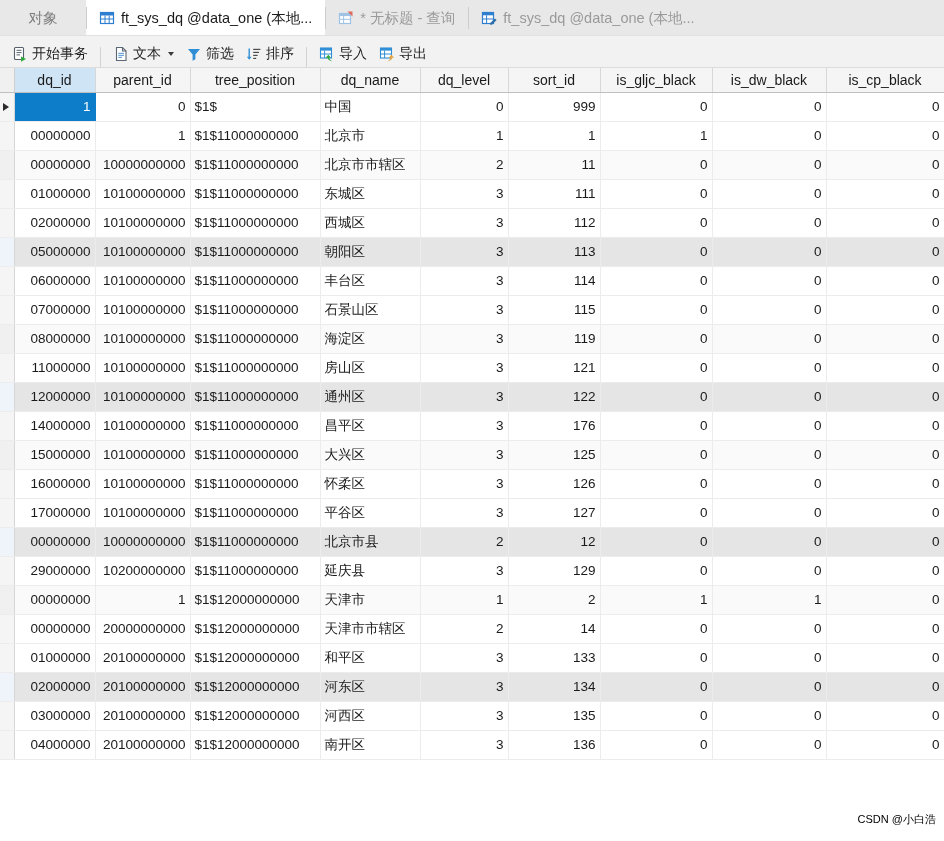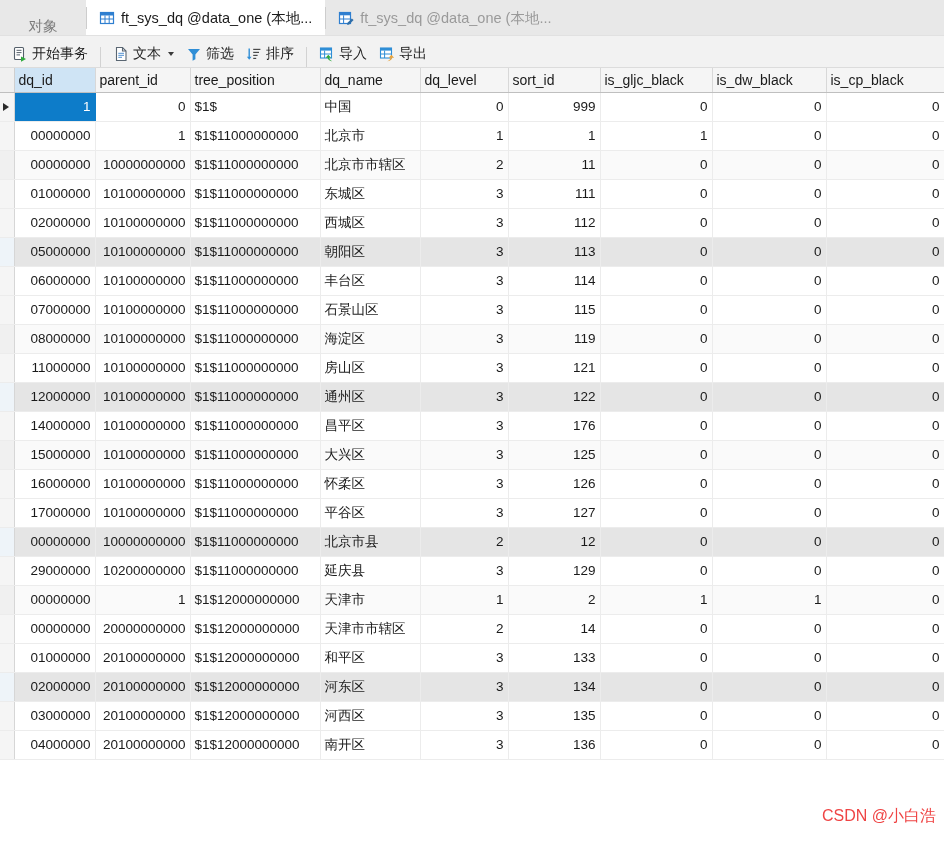--- a/index.html
+++ b/index.html
@@ -49,21 +49,20 @@
     cursor: default;
   }
   .tab.active {
     background: #ffffff;
     color: #1b1b1b;
   }
   .tab.plain {
     justify-content: center;
     min-width: 86px;
     color: #7c7c7c;
-    align-items: flex-end;
   }
   .tab .tsep {
     position: absolute;
     left: 0; top: 7px; bottom: 7px;
     width: 1px;
     background: #cdcdcd;
   }
   .tabfill {
     flex: 1;
     height: 36px;
@@ -136,21 +135,21 @@
   table.grid col.c-cp    { width: 118px; }
 
   thead th {
     height: 24px;
     background: #f5f5f5;
     border-right: 1px solid #d8d8d8;
     border-bottom: 1px solid #bfbfbf;
     font-weight: normal;
     font-size: 14px;
     color: #1a1a1a;
-    text-align: left;
+    text-align: center;
     padding: 0 4px;
     white-space: nowrap;
     overflow: hidden;
     box-sizing: border-box;
     cursor: default;
   }
   thead th.mark {
     background: #f0f0f0;
     border-right: 1px solid #cfcfcf;
     padding: 0;
@@ -195,22 +194,22 @@
     width: 0; height: 0;
     border-top: 4.5px solid transparent;
     border-bottom: 4.5px solid transparent;
     border-left: 6px solid #2b2b2b;
   }
 
   .watermark {
     position: absolute;
     right: 8px;
     bottom: 14px;
-    font-size: 16px;
-    color: #ef4444;
+    font-size: 11px;
+    color: #000000;
     pointer-events: none;
     white-space: nowrap;
   }
 </style>
 </head>
 <body>
 
 <div class="tabbar">
   <div class="tab plain">
     <span>对象</span>
@@ -221,20 +220,31 @@
     <svg class="ticon" viewBox="0 0 16 16">
       <rect x="1.5" y="2.5" width="13" height="11" fill="#ffffff" stroke="#2f7fd0" stroke-width="1.2"></rect>
       <rect x="1.5" y="2.5" width="13" height="3" fill="#2f7fd0"></rect>
       <line x1="6" y1="5.5" x2="6" y2="13.5" stroke="#2f7fd0" stroke-width="1"></line>
       <line x1="10.2" y1="5.5" x2="10.2" y2="13.5" stroke="#2f7fd0" stroke-width="1"></line>
       <line x1="1.5" y1="9" x2="14.5" y2="9" stroke="#2f7fd0" stroke-width="1"></line>
     </svg>
     <span>ft_sys_dq @data_one (本地...</span>
   </div>
 
+  <div class="tab">
+    <span class="tsep"></span>
+    <svg class="ticon" viewBox="0 0 16 16">
+      <rect x="1.5" y="3.5" width="11" height="10" fill="#ffffff" stroke="#9fc3e4" stroke-width="1.2"></rect>
+      <rect x="1.5" y="3.5" width="11" height="2.6" fill="#9fc3e4"></rect>
+      <line x1="5.6" y1="6.1" x2="5.6" y2="13.5" stroke="#9fc3e4" stroke-width="1"></line>
+      <line x1="1.5" y1="9.3" x2="12.5" y2="9.3" stroke="#9fc3e4" stroke-width="1"></line>
+      <path d="M9.5 1.5h5v5z" fill="#e06a5a"></path>
+    </svg>
+    <span>* 无标题 - 查询</span>
+  </div>
 
   <div class="tab">
     <span class="tsep"></span>
     <svg class="ticon" viewBox="0 0 16 16">
       <rect x="1.5" y="2.5" width="11" height="11" fill="#ffffff" stroke="#2f7fd0" stroke-width="1.2"></rect>
       <rect x="1.5" y="2.5" width="11" height="2.8" fill="#2f7fd0"></rect>
       <line x1="5.6" y1="5.3" x2="5.6" y2="13.5" stroke="#2f7fd0" stroke-width="1"></line>
       <line x1="1.5" y1="9" x2="12.5" y2="9" stroke="#2f7fd0" stroke-width="1"></line>
       <path d="M9.5 12.8l4.4-4.4 1.7 1.7-4.4 4.4-2 .4z" fill="#2f6ea8"></path>
     </svg>

